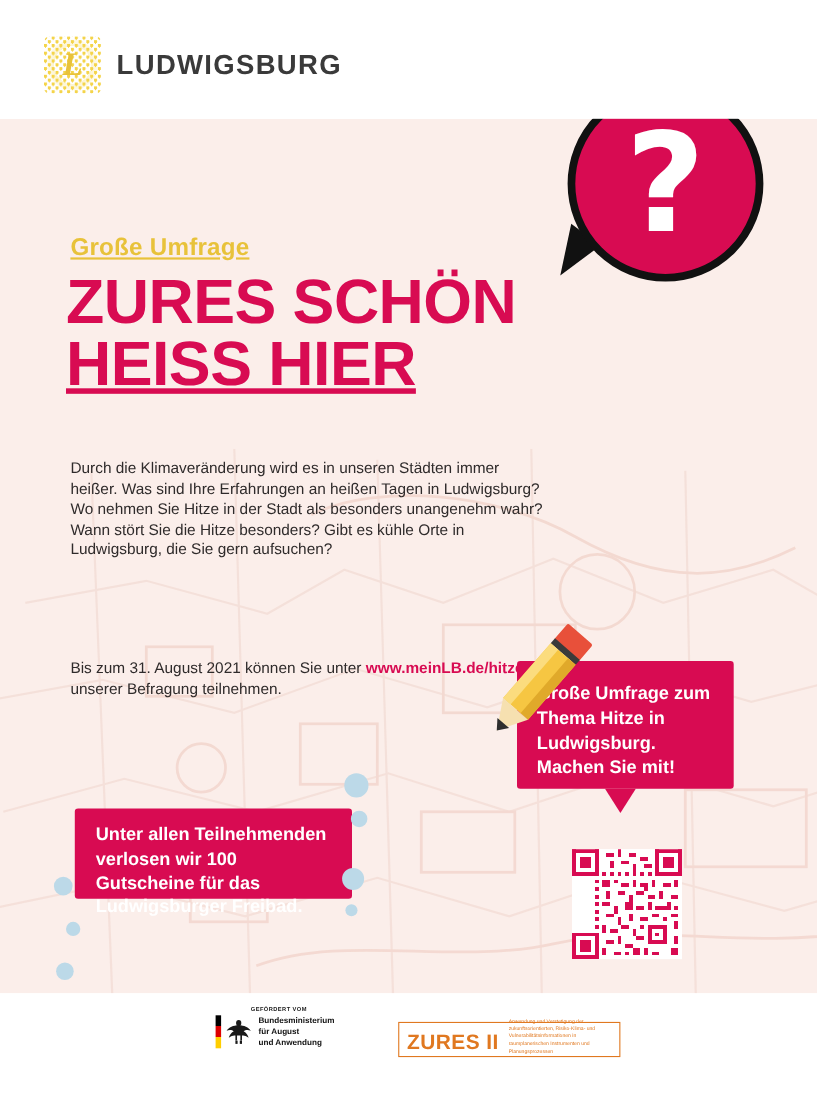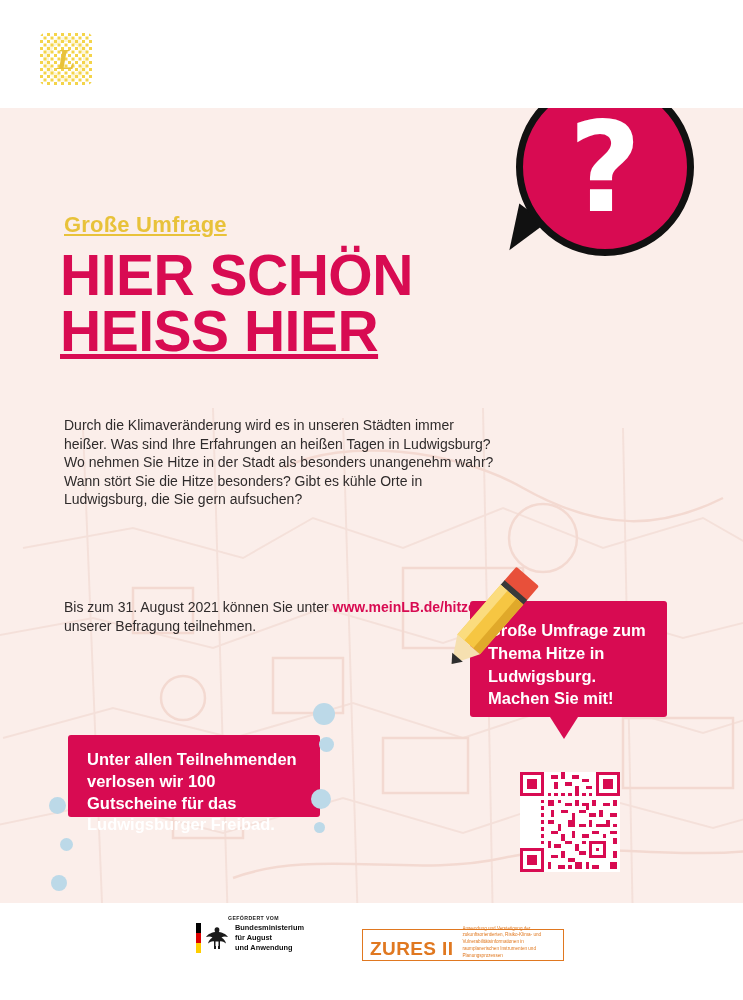--- a/index.html
+++ b/index.html
@@ -363,32 +363,33 @@
       </svg>
     </div>
   </div>
 
   <div class="header">
     <div class="logo-wrap">
       <div class="logo-mark">
         <div class="ring"></div>
         <div class="letter">L</div>
       </div>
+      <div class="logo-text">LUDWIGSBURG</div>
     </div>
   </div>
 
   <div class="q-bubble">
     <div class="tail"></div>
     <div class="circle"></div>
     <div class="qm">?</div>
   </div>
 
   <div class="kicker">Große Umfrage</div>
   <div class="headline">
-    <span class="l1">HIER SCHÖN</span>
+    <span class="l1">ZURES SCHÖN</span>
     <span class="l2">HEISS HIER</span>
   </div>
 
   <div class="para para-1">Durch die Klimaveränderung wird es in unseren Städten immer heißer. Was sind Ihre Erfahrungen an heißen Tagen in Ludwigsburg? Wo nehmen Sie Hitze in der Stadt als besonders unangenehm wahr? Wann stört Sie die Hitze besonders? Gibt es kühle Orte in Ludwigsburg, die Sie gern aufsuchen?</div>
   <div class="para para-2">
     <span>Bis zum 31. August 2021 können Sie unter </span><span class="link">www.meinLB.de/hitze</span><span> an unserer Befragung teilnehmen.</span>
   </div>
 
   <div class="pencil">
     <svg width="130" height="130" viewBox="0 0 130 130" xmlns="http://www.w3.org/2000/svg">

